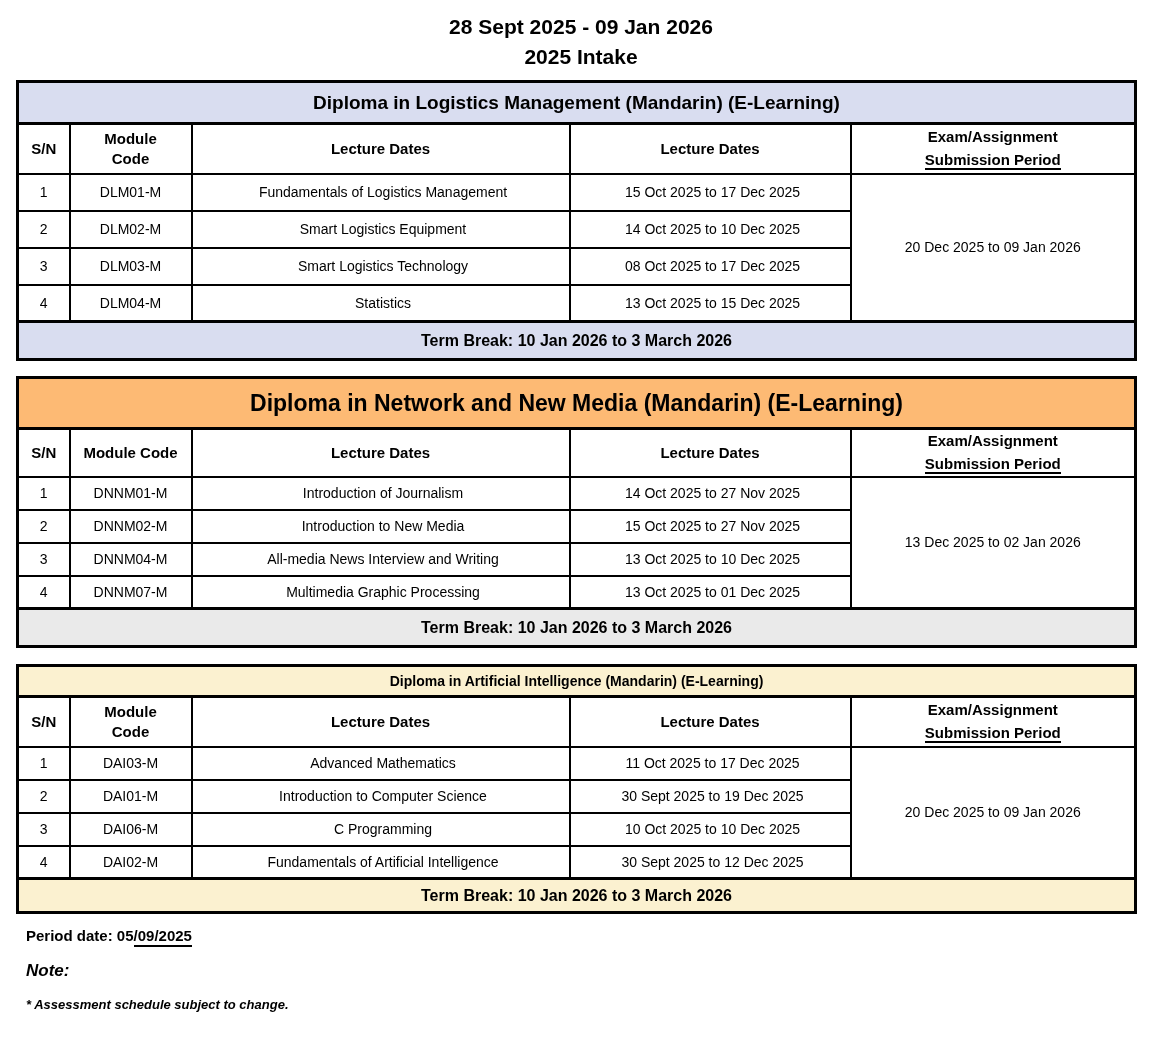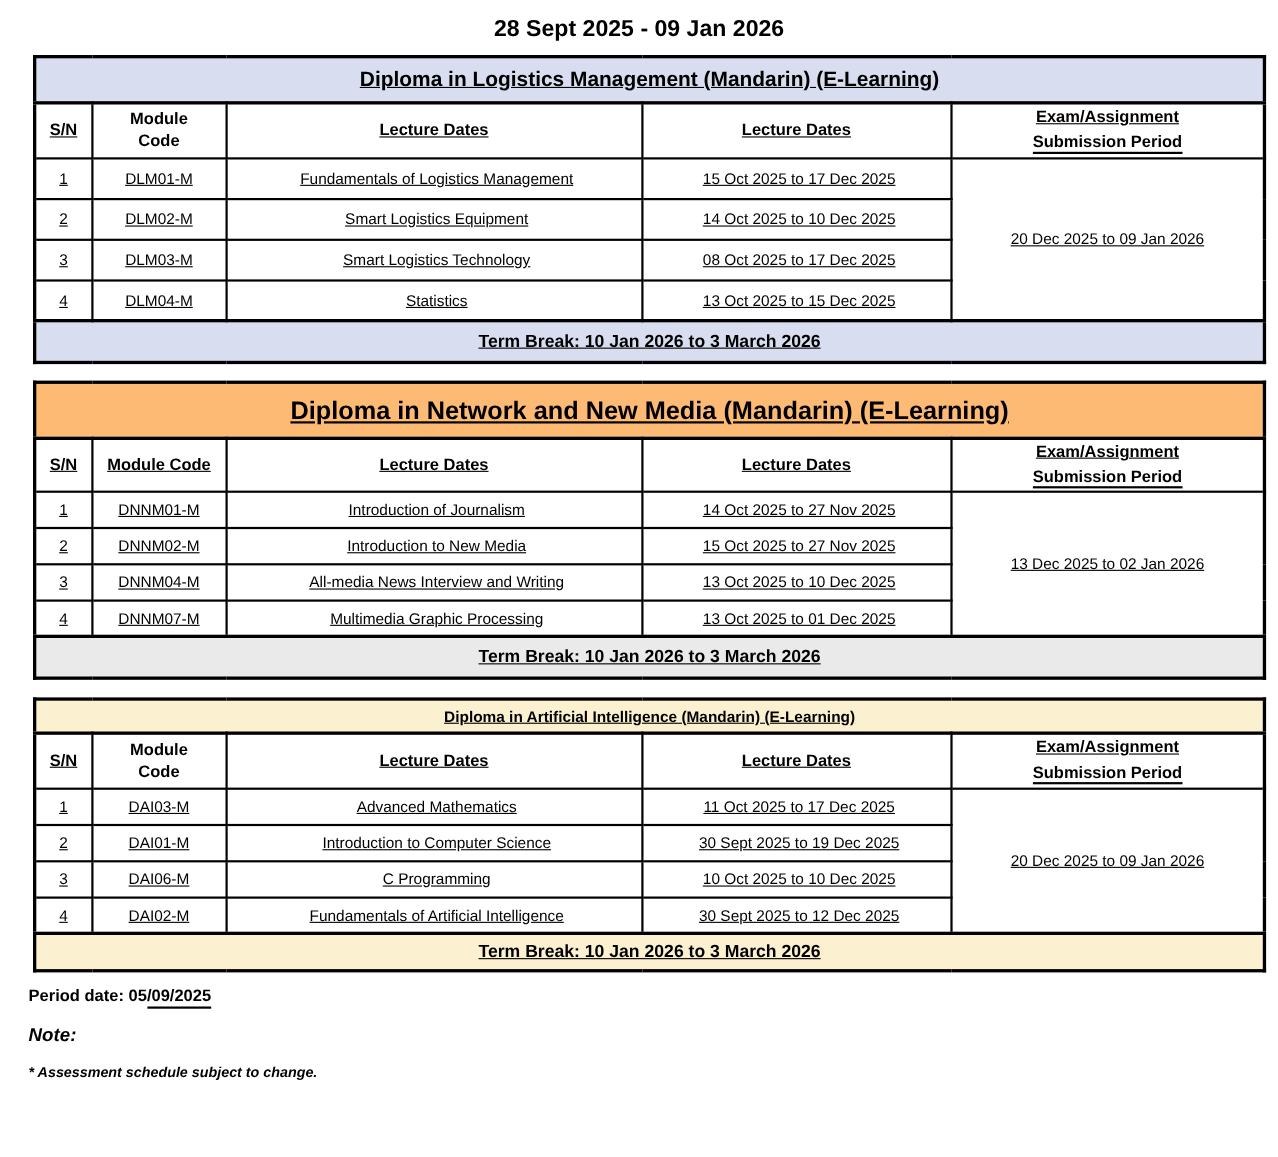--- a/index.html
+++ b/index.html
@@ -2,21 +2,21 @@
 <html><head>
 <meta charset="utf-8">
 <style>
   * { box-sizing: border-box; margin: 0; padding: 0; }
   html, body { width: 1162px; background: #ffffff; font-family: "Liberation Sans", sans-serif; color: #000; }
   body { height: 1052px; overflow: hidden; }
 
   .page-header { text-align: center; padding-top: 12px; }
   .page-header div { font-size: 21px; font-weight: bold; line-height: 30px; }
 
-  .wrap { width: 976px; margin-left: 30px; text-decoration: underline; }
+  .wrap { width: 976px; margin-left: 16px; }
 
   table.sched {
     width: 1118px;
     border-collapse: collapse;
     table-layout: fixed;
     border: 3px solid #000;
     margin-top: 8px;
   }
   table.sched td, table.sched th { border: 2px solid #000; vertical-align: middle; }
 
@@ -57,20 +57,21 @@
   .release { margin-top: 13px; font-size: 15px; font-weight: bold; }
   .release .uline { border-bottom: 2px solid #000; padding-bottom: 1px; text-align: center; }
   .note { margin-top: 17px; font-size: 17px; font-weight: bold; font-style: italic; }
   .assess { margin-top: 16px; font-size: 13px; font-weight: bold; font-style: italic; }
 </style>
 </head>
 <body>
 
 <div class="page-header">
   <div>28 Sept 2025 - 09 Jan 2026</div>
+  <div>2025 Intake</div>
 </div>
 
 <div class="wrap">
 
   <table class="sched t1">
     <colgroup>
         <col class="c-sn">
         <col class="c-code">
         <col class="c-mod">
         <col class="c-date">

